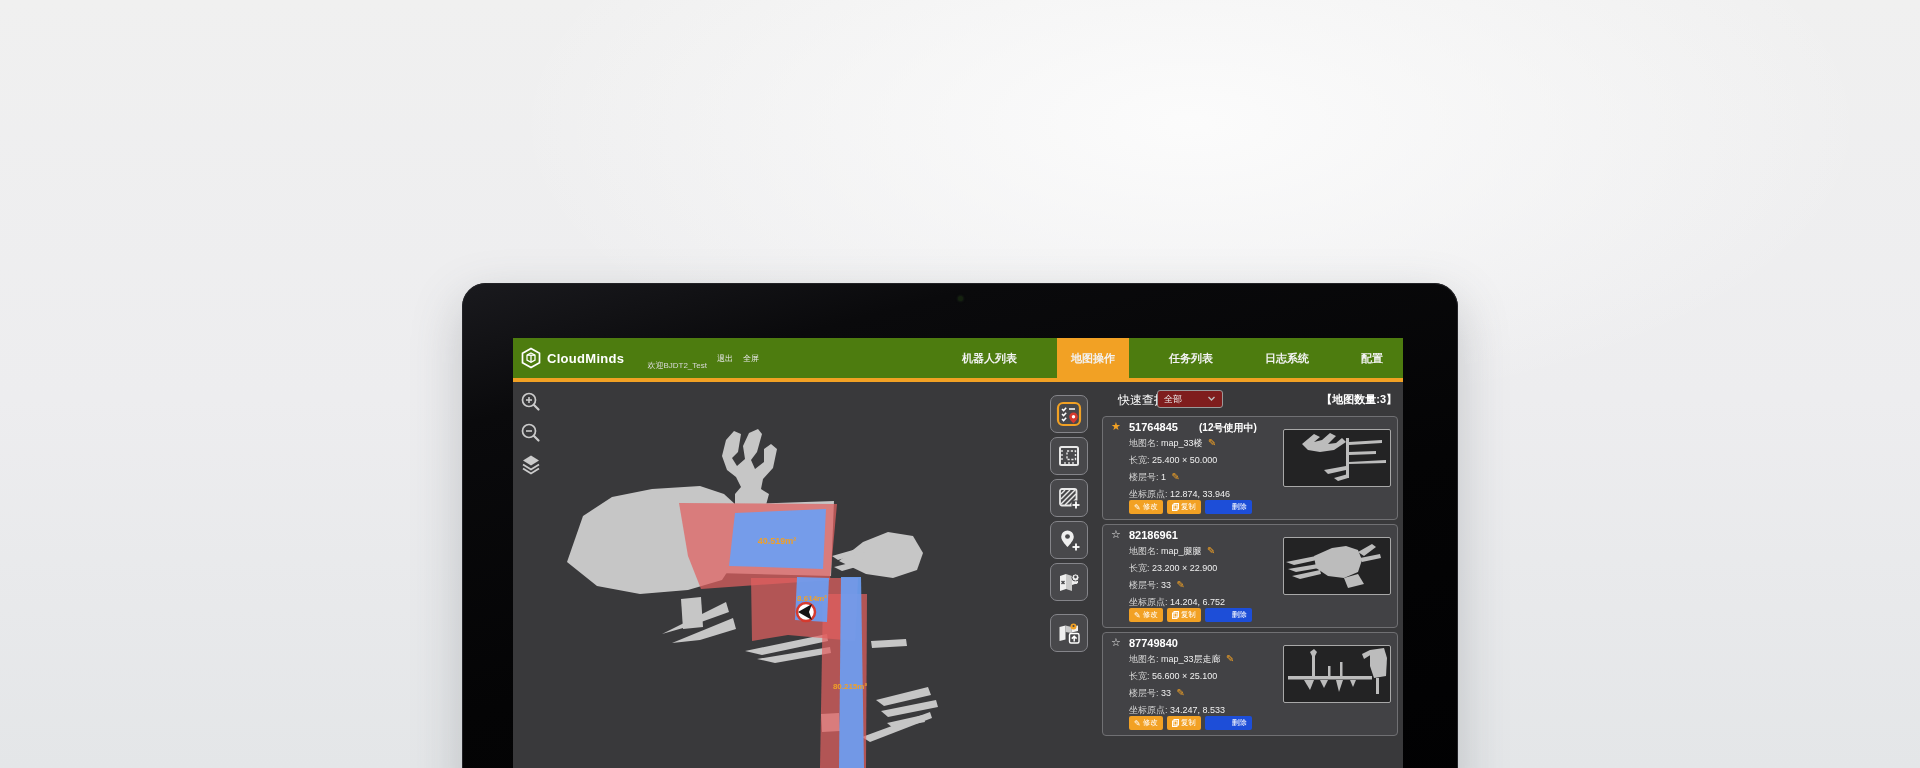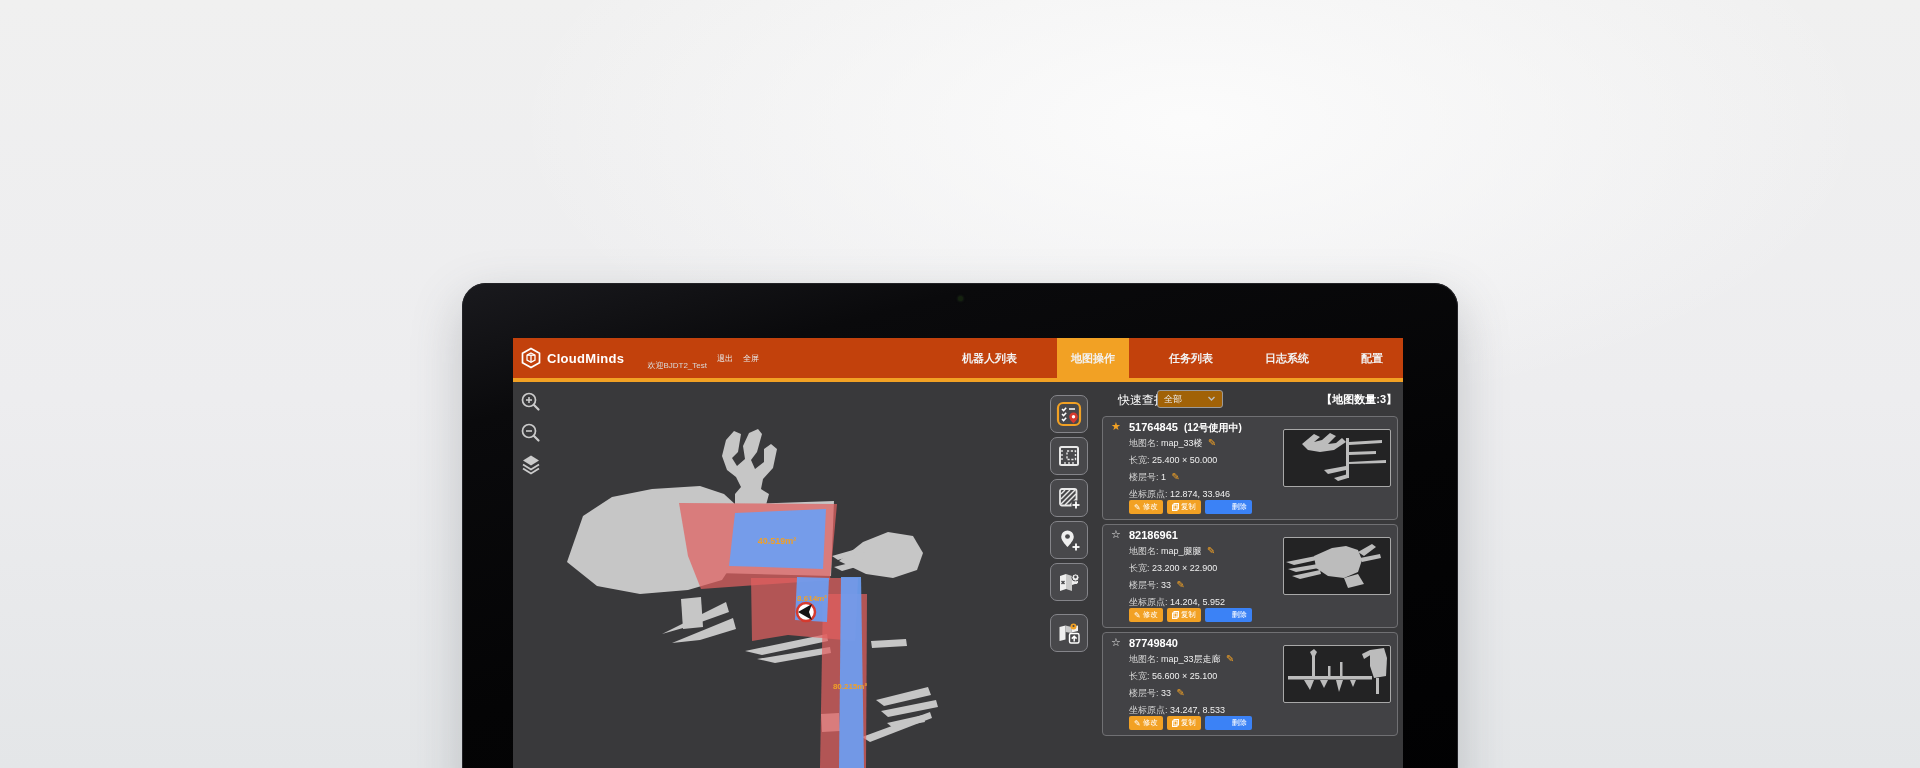--- a/index.html
+++ b/index.html
@@ -19,21 +19,21 @@
     background:linear-gradient(165deg,#1a1a1e 0%, #0a0a0c 18%, #040405 55%, #010102 100%);
     border-radius:24px 24px 0 0;
     box-shadow:0 18px 50px rgba(80,85,95,.28), inset 0 0 0 1px #232327;
   }
   .webcam { position:absolute; left:50%; top:13px; width:5px; height:5px; margin-left:-2px;
     border-radius:50%; background:#15220f; box-shadow:0 0 3px rgba(70,110,60,.4); }
 
   .screen { position:absolute; left:51px; top:55px; width:890px; height:430px; background:#3a3a3c; overflow:hidden; }
 
   
-  .appbar { position:absolute; left:0; top:0; width:890px; height:40px; background:#c2410c; display:flex; align-items:center; }
+  .appbar { position:absolute; left:0; top:0; width:890px; height:40px; background:#4d7c0f; display:flex; align-items:center; }
   .appbar-underline { position:absolute; left:0; top:40px; width:890px; height:4px; background:#f2a124; }
   .logo-wrap { display:flex; align-items:center; margin-left:7px; }
   .brand { color:#fff; font-size:13px; font-weight:bold; letter-spacing:.3px; margin-left:5px; }
   .acct { color:#d9d9d9; font-size:8px; }
   .acct.welcome { margin-left:23px;margin-top:15px; }
   .acct.lnk { margin-left:10px; color:#e6e6e6; }
   .nav { position:absolute; right:8px; top:0; height:40px; display:flex; align-items:stretch;gap:28px; }
   .nav-item { display:flex; align-items:center; padding:0 12px; color:#f2f2f2; font-size:11px; font-weight:bold; cursor:pointer; }
   .nav-item.active { background:#f2a124; padding:14px 14px; }
 
@@ -47,43 +47,43 @@
 
   
   .toolbar { position:absolute; left:537px; top:0; width:40px; }
   .tbtn { position:absolute; left:0; width:38px; height:38px; background:#48484b; border:1px solid #85858a;
     border-radius:7px; display:flex; align-items:center; justify-content:center; cursor:pointer; }
 
   
   .panel { position:absolute; left:589px; top:0; width:296px; }
   .panel-head { position:absolute; left:0; top:8px; width:296px; height:20px; }
   .qf-label { position:absolute; left:16px; top:2px; color:#fff; font-size:12px; font-weight:normal; }
-  .qf-select { position:absolute; left:55px; top:0; width:66px; height:18px; background:#a16207;
+  .qf-select { position:absolute; left:55px; top:0; width:66px; height:18px; background:#7f1d1d;
     border:1px solid #9a9a9a; border-radius:3px; color:#ececec; font-size:9px; line-height:16px;
     padding-left:6px; cursor:pointer; }
   .qf-select .chev { position:absolute; right:6px; top:3px; }
   .map-count { position:absolute; right:1px; top:2px; color:#fff; font-size:11px; font-weight:bold; }
 
   .card { position:absolute; left:0; width:296px; height:104px; background:#424245;
     border:1px solid #707073; border-radius:4px; }
   .card1 { top:34px; } .card2 { top:142px; } .card3 { top:250px; }
   .star { position:absolute; left:8px; top:3px; font-size:11px; color:#e3e3e3; cursor:pointer; }
   .star.on { color:#f2a124; }
   .card-title { position:absolute; left:26px; top:4px; color:#fff; font-size:11px; font-weight:bold; }
-  .card-title .status { font-size:10px; margin-left:3px; }
+  .card-title .status { font-size:10px; margin-left:18px; }
   .frow { position:absolute; left:26px; color:#d6d6d6; font-size:9px; white-space:nowrap; }
   .frow .val { color:#f0f0f0; }
   .r1{top:20px}.r2{top:37px}.r3{top:54px}.r4{top:71px}
   .pencil { color:#f2a124; font-size:10px; margin-left:3px; cursor:pointer; }
   .thumb { position:absolute; left:180px; top:12px; width:108px; height:58px; background:#232324;
     border:1px solid #a8a8a8; border-radius:2px; }
   .btnrow { position:absolute; left:26px; top:83px; display:flex; gap:4px; }
   .cbtn { height:14px; border:none; border-radius:2px; background:#f2a124; color:#fff; font-size:7.5px;
     padding:0 5px; display:flex; align-items:center; gap:2px; cursor:pointer; font-family:inherit; }
-  .cbtn.gray { background:#3b82f6;padding-left:27px; }
+  .cbtn.gray { background:#1d4ed8;padding-left:27px; }
   .cbtn .pic { font-size:8px; color:#fff; }
 
   .maplabel { font-weight:bold; fill:#f0a028; }
 </style>
 </head>
 <body>
 
 <div class="stage">
   <div class="laptop">
     <div class="webcam"></div>
@@ -333,21 +333,21 @@
               <span>长宽:</span>
               <span class="val">23.200 × 22.900</span>
             </div>
             <div class="frow r3">
               <span>楼层号:</span>
               <span class="val">33</span>
               <span class="pencil">✎</span>
             </div>
             <div class="frow r4">
               <span>坐标原点:</span>
-              <span class="val">14.204, 5.952</span>
+              <span class="val">14.204, 6.752</span>
             </div>
             <div class="thumb">
               <svg width="106" height="56" viewBox="0 0 106 56">
                 <g fill="#bcbcbc">
                   <path d="M30,18 L48,10 L62,8 L74,12 L78,22 L74,34 L60,40 L44,38 L32,30 Z"></path>
                   <path d="M2,24 L32,18 L33,22 L10,27 Z"></path>
                   <path d="M4,31 L34,26 L35,30 L12,34 Z"></path>
                   <path d="M8,38 L36,32 L37,36 L16,41 Z"></path>
                   <path d="M74,14 L88,6 L92,9 L80,18 Z"></path>
                   <path d="M76,20 L96,16 L97,20 L78,24 Z"></path>

